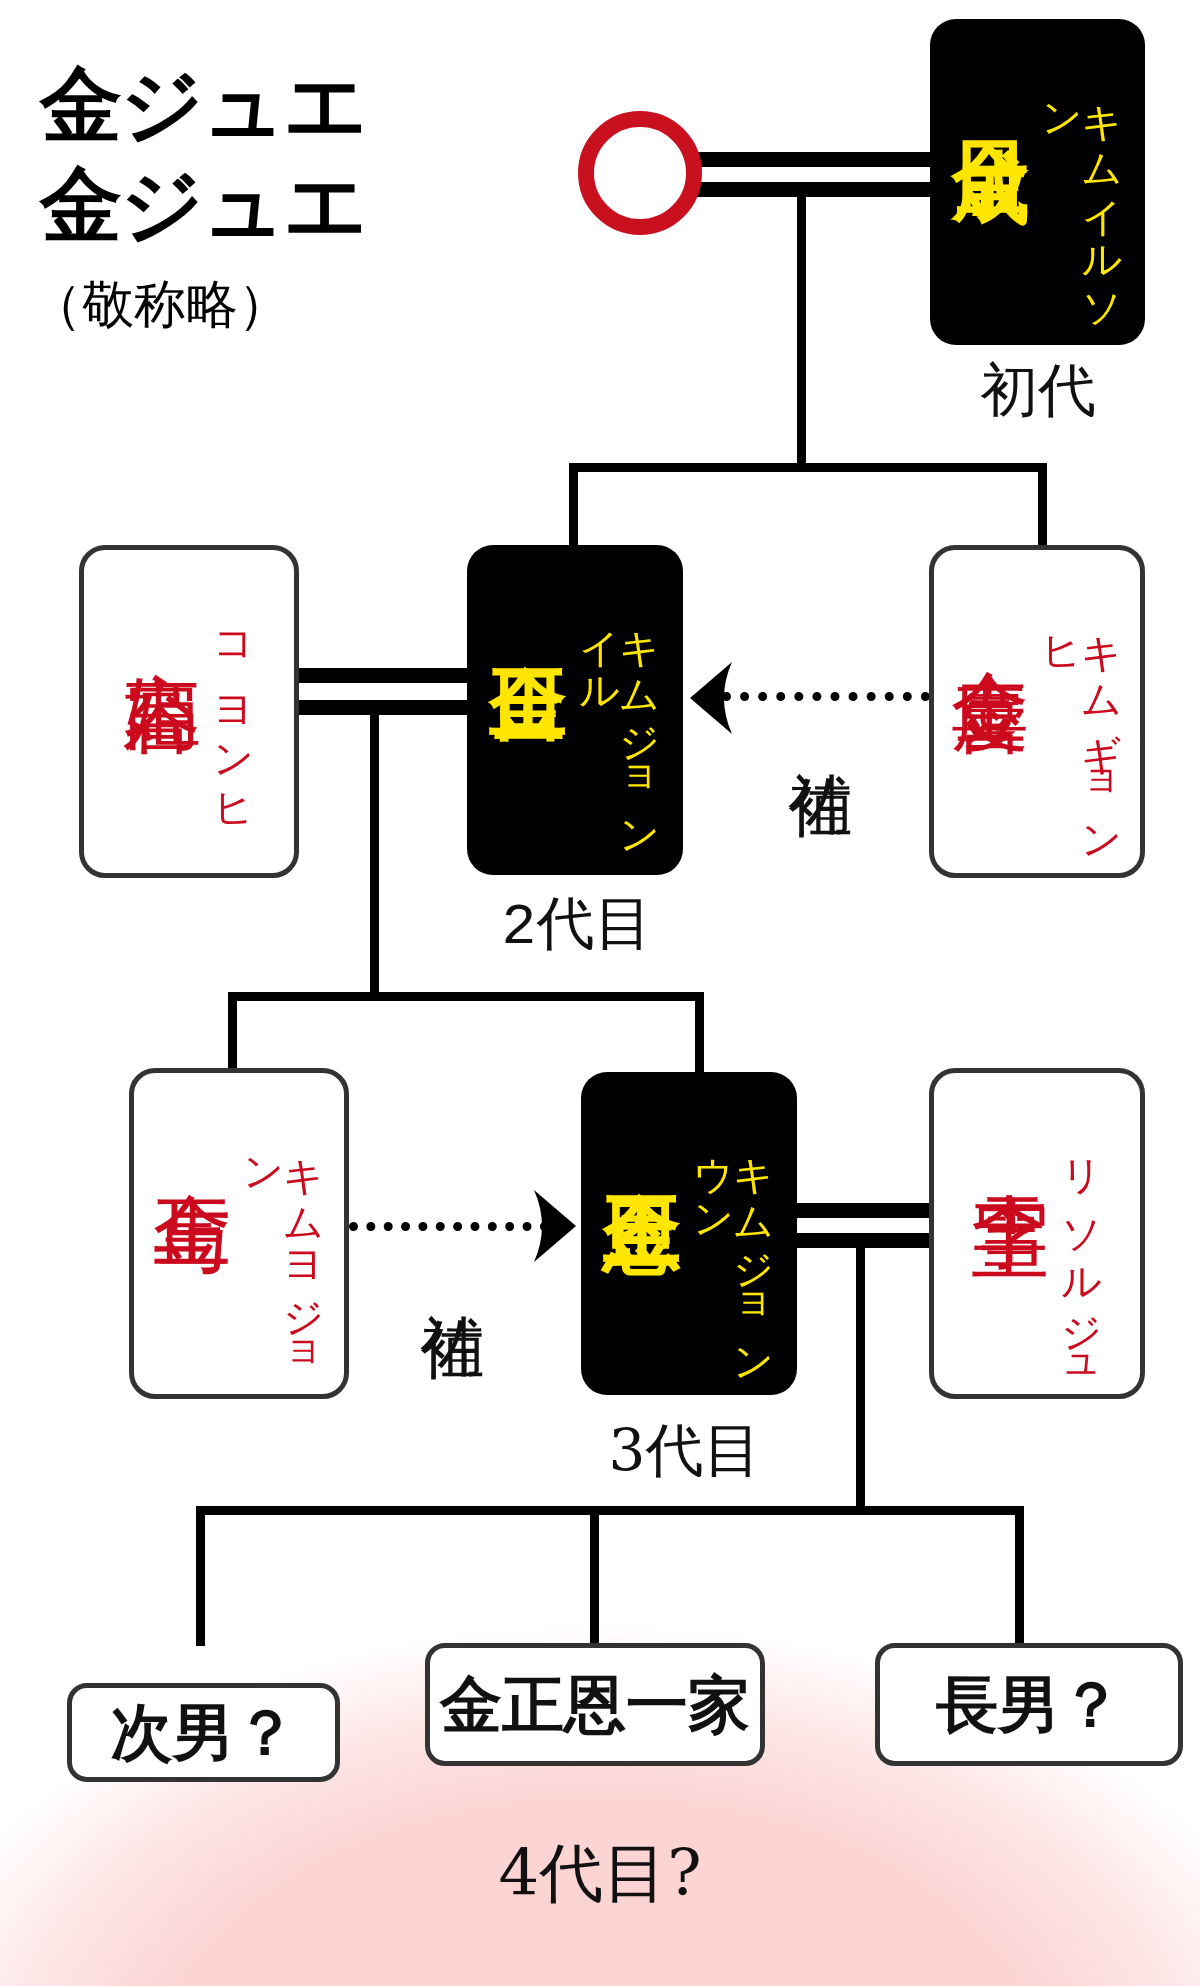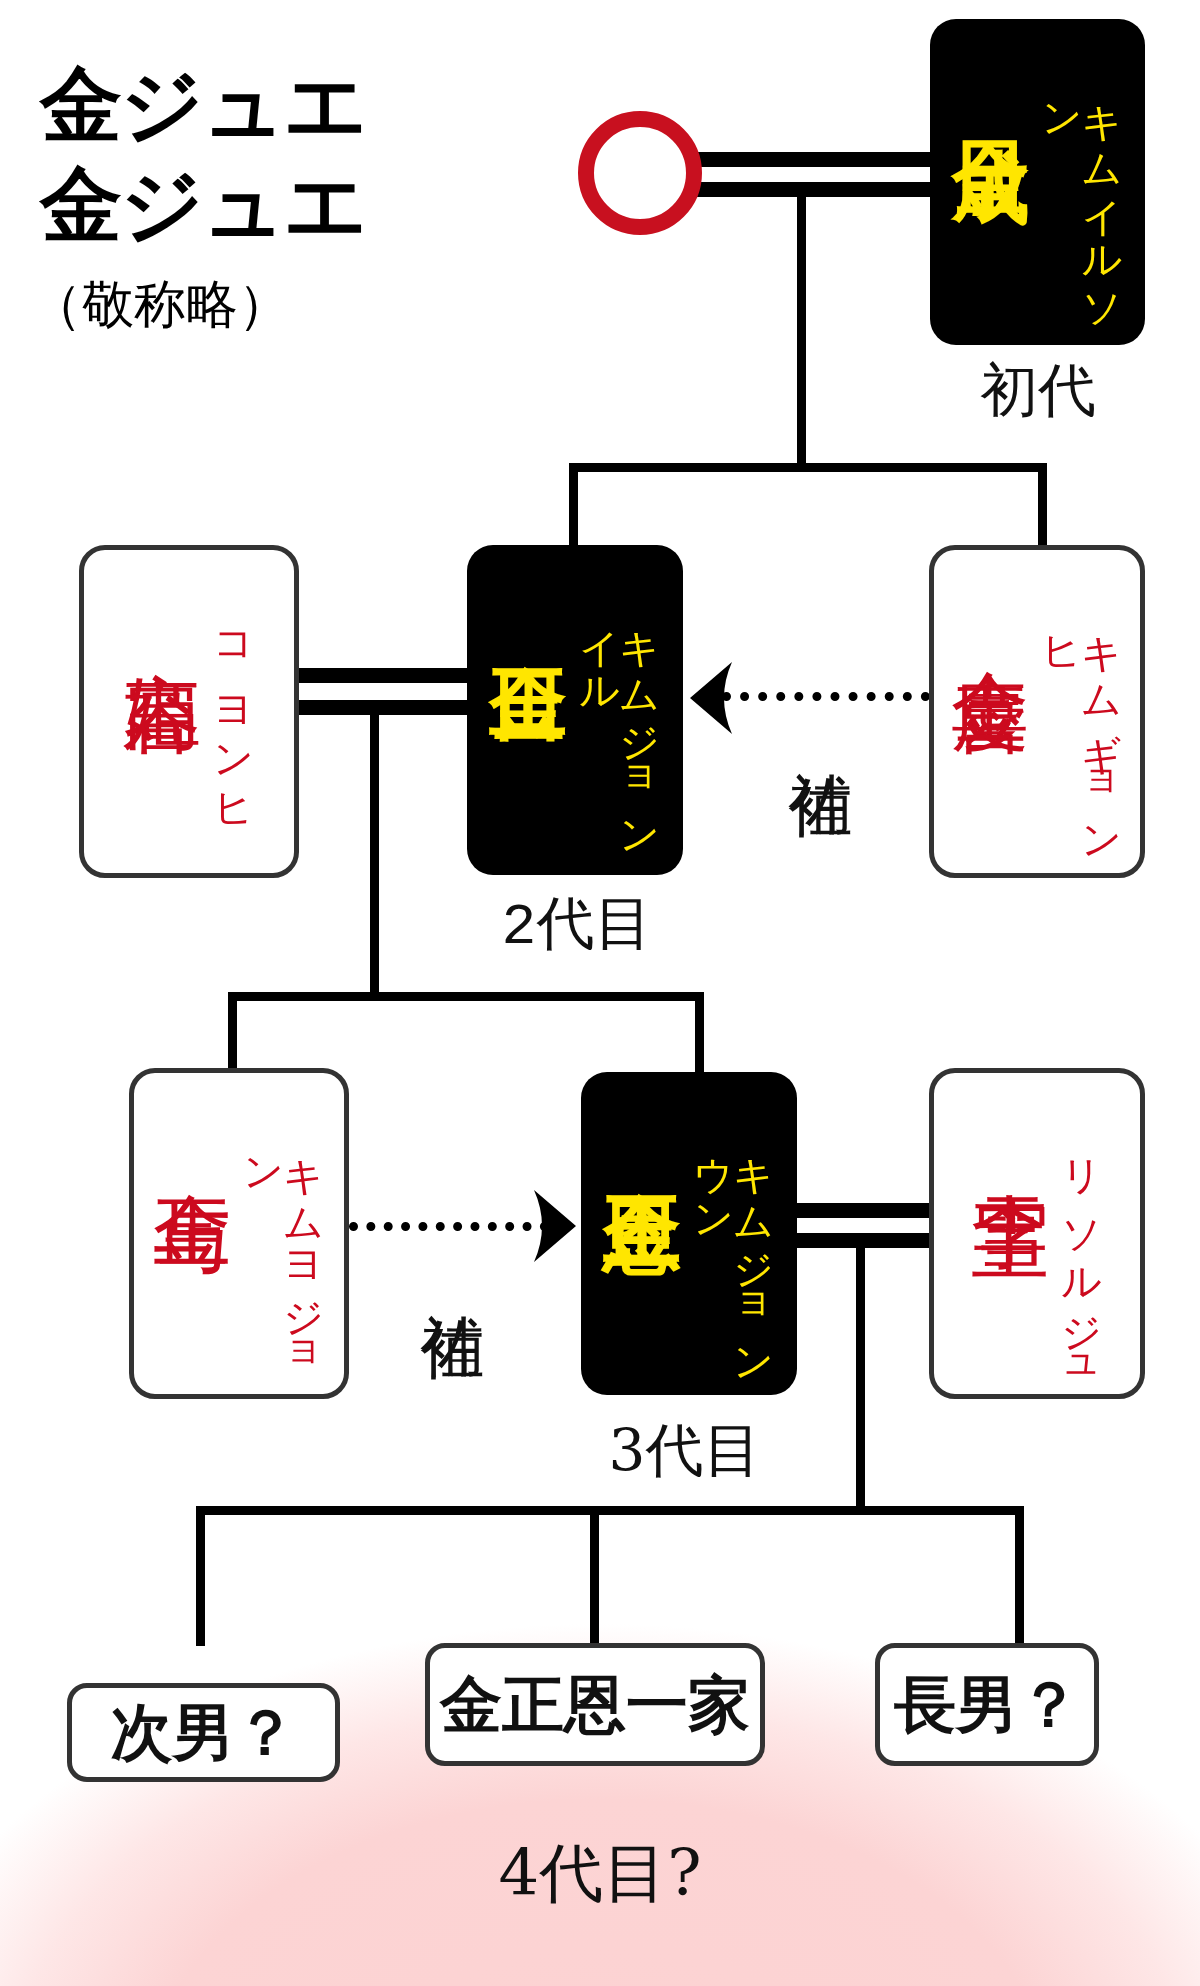--- a/index.html
+++ b/index.html
@@ -110,17 +110,17 @@
 <div class="line" style="left:196px; top:1506px; width:9px; height:140px;"></div>
 <div class="line" style="left:590px; top:1506px; width:9px; height:140px;"></div>
 <div class="line" style="left:1015px; top:1506px; width:9px; height:140px;"></div>
 
 <div class="child" style="left:67px; top:1643px; width:273px; height:99px;margin-top:40px;">
   <span>次男？</span>
 </div>
 <div class="child" style="left:425px; top:1643px; width:340px; height:123px;">
   <span>金正恩一家</span>
 </div>
-<div class="child" style="left:875px; top:1643px; width:224px; height:123px;text-align:center;">
+<div class="child" style="left:875px; top:1643px; width:308px; height:123px;text-align:center;">
   <span>長男？</span>
 </div>
 
 <div class="future" style="left:600px; top:1830px;">4代目?</div>
 
 </body></html>

